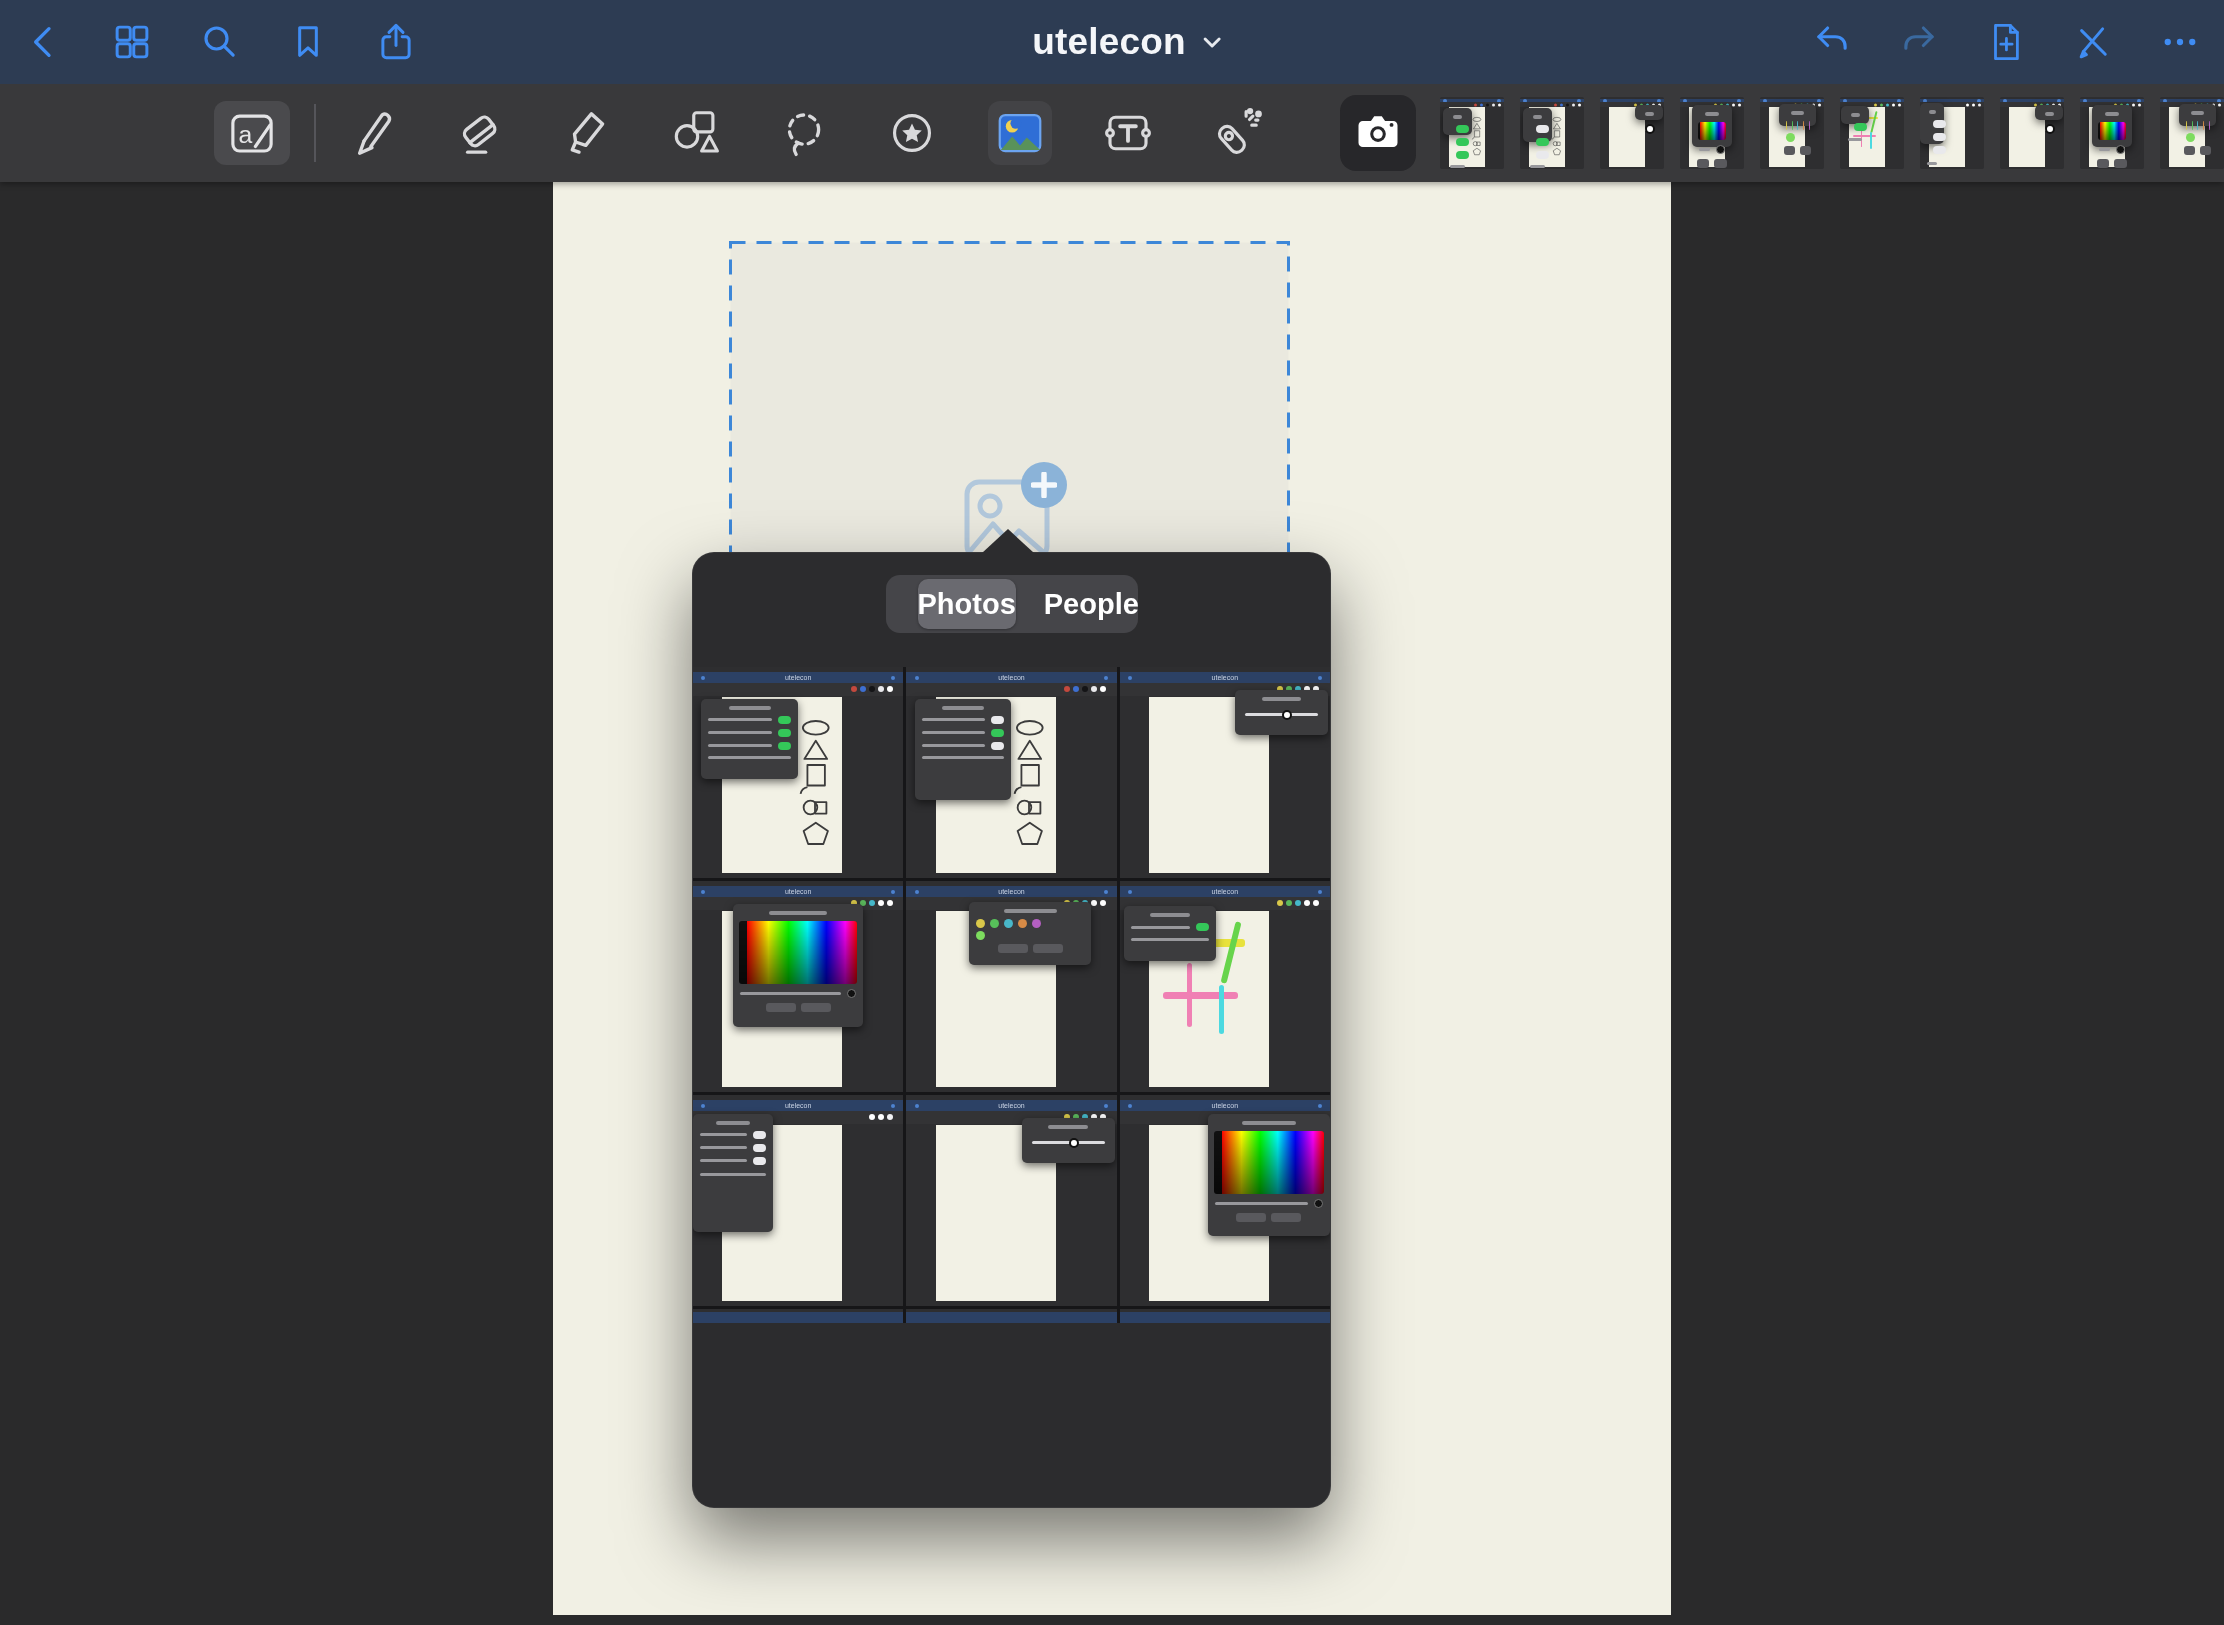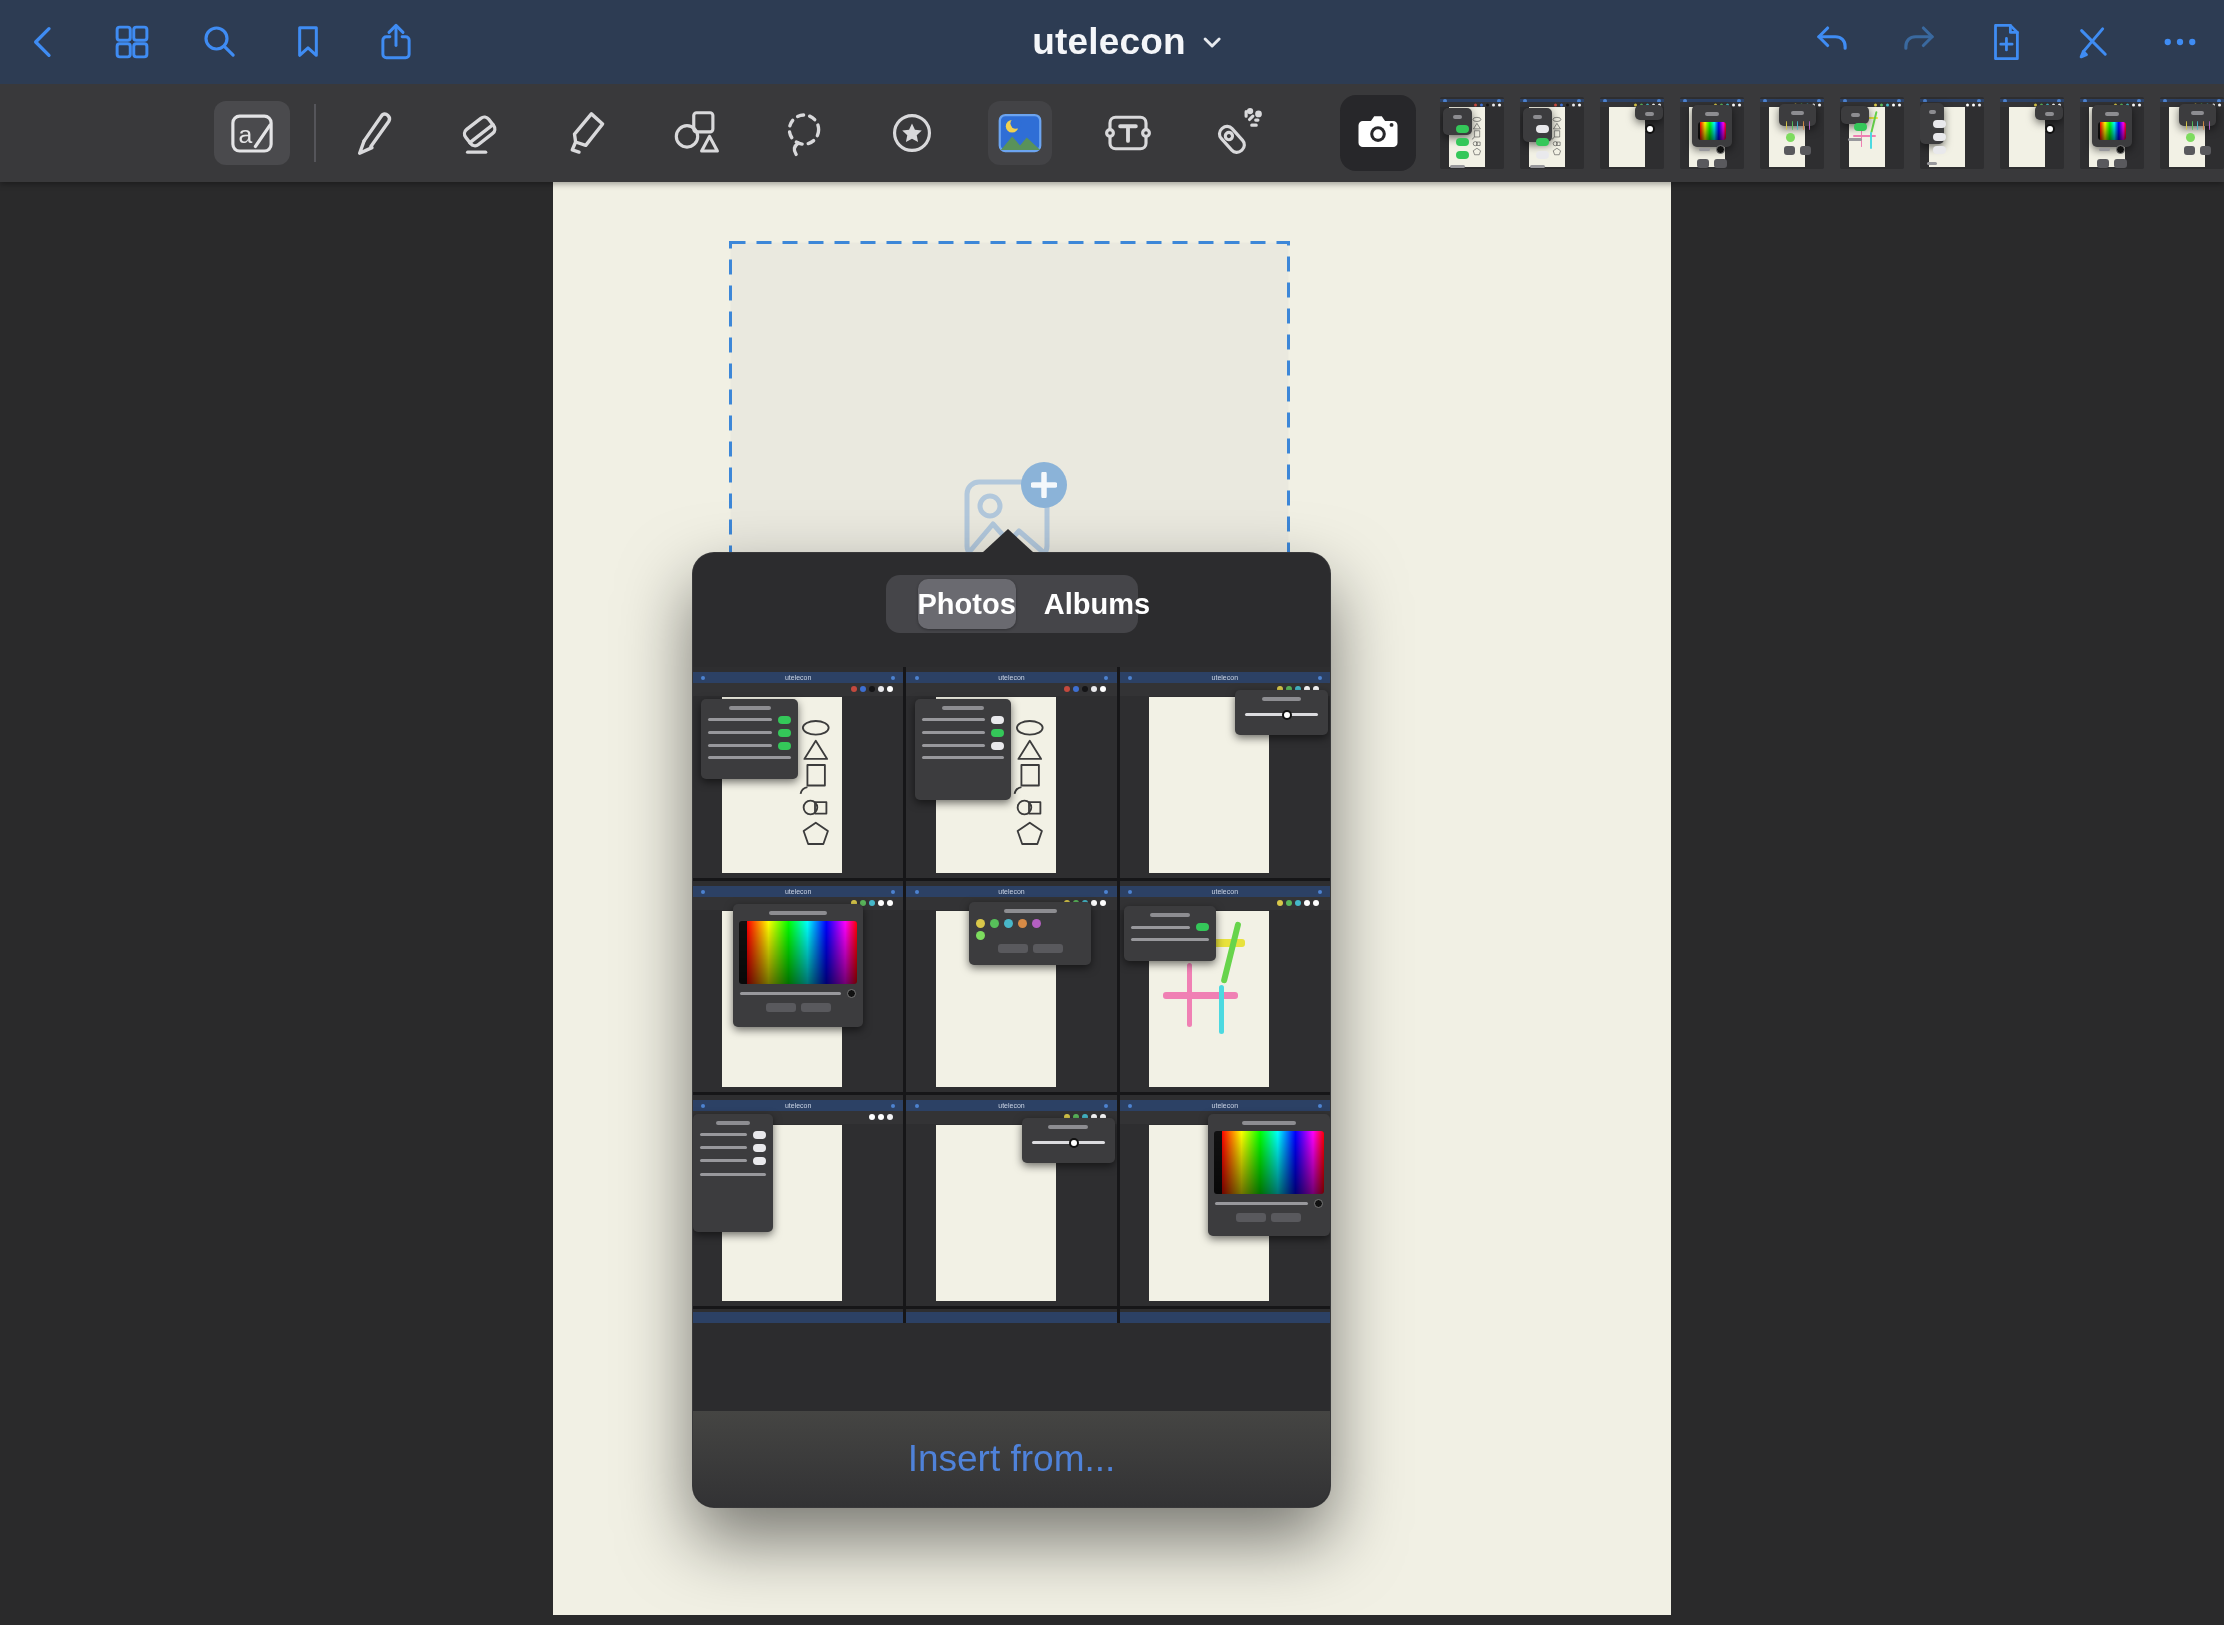--- a/index.html
+++ b/index.html
@@ -685,21 +685,21 @@
             </svg>
         </span>
       </div>
     </div>
   </main>
 
   <div class="pop-arrow"></div>
   <section class="popover">
     <div class="segmented">
       <button class="seg-btn sel">Photos</button>
-      <button class="seg-btn">Albums</button>
+      <button class="seg-btn">People</button>
     </div>
     <div class="photo-grid" id="photoGrid">
         <div class="cell">
           <div class="ms">
             <div class="ms-nav">
               <div class="ms-navdot" style="left: 4%;"></div>
               <span class="ms-title">utelecon</span>
               <div class="ms-navdot" style="right: 4%;"></div>
             </div>
             <div class="ms-tools">
@@ -1006,18 +1006,15 @@
         <div class="sliver">
           <div class="sliver-bar"></div>
         </div>
         <div class="sliver">
           <div class="sliver-bar"></div>
         </div>
         <div class="sliver">
           <div class="sliver-bar"></div>
         </div>
       </div>
-    <div class="pop-footer">
-      <button class="insert-btn">Insert from...</button>
-    </div>
   </section>
 
 </div>
 
 </body></html>

